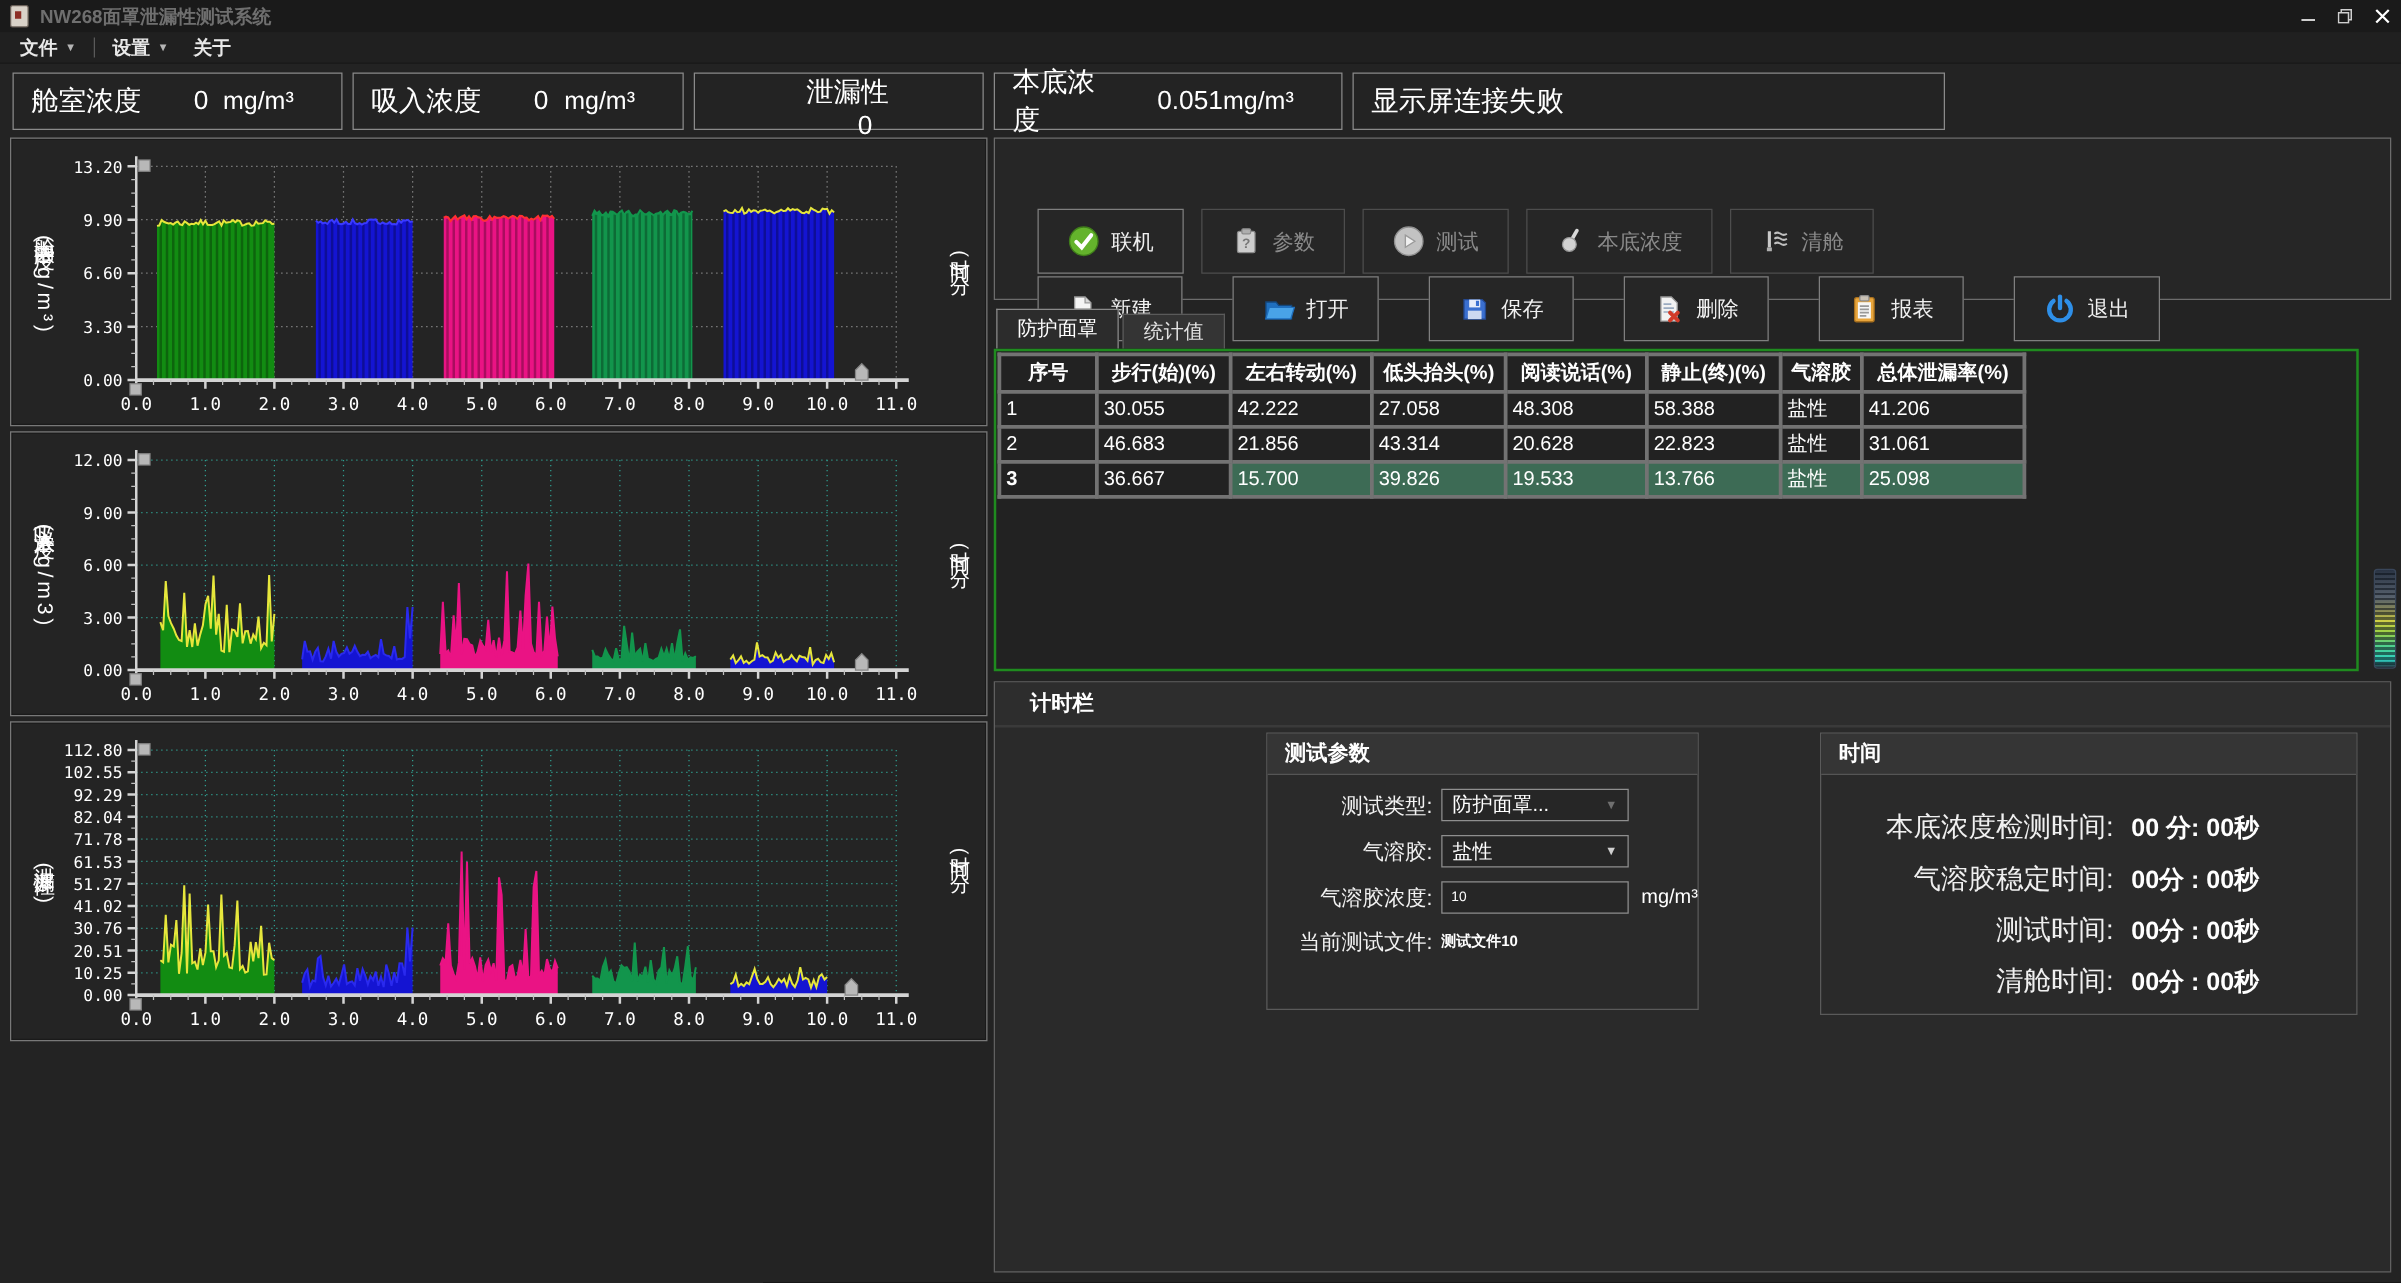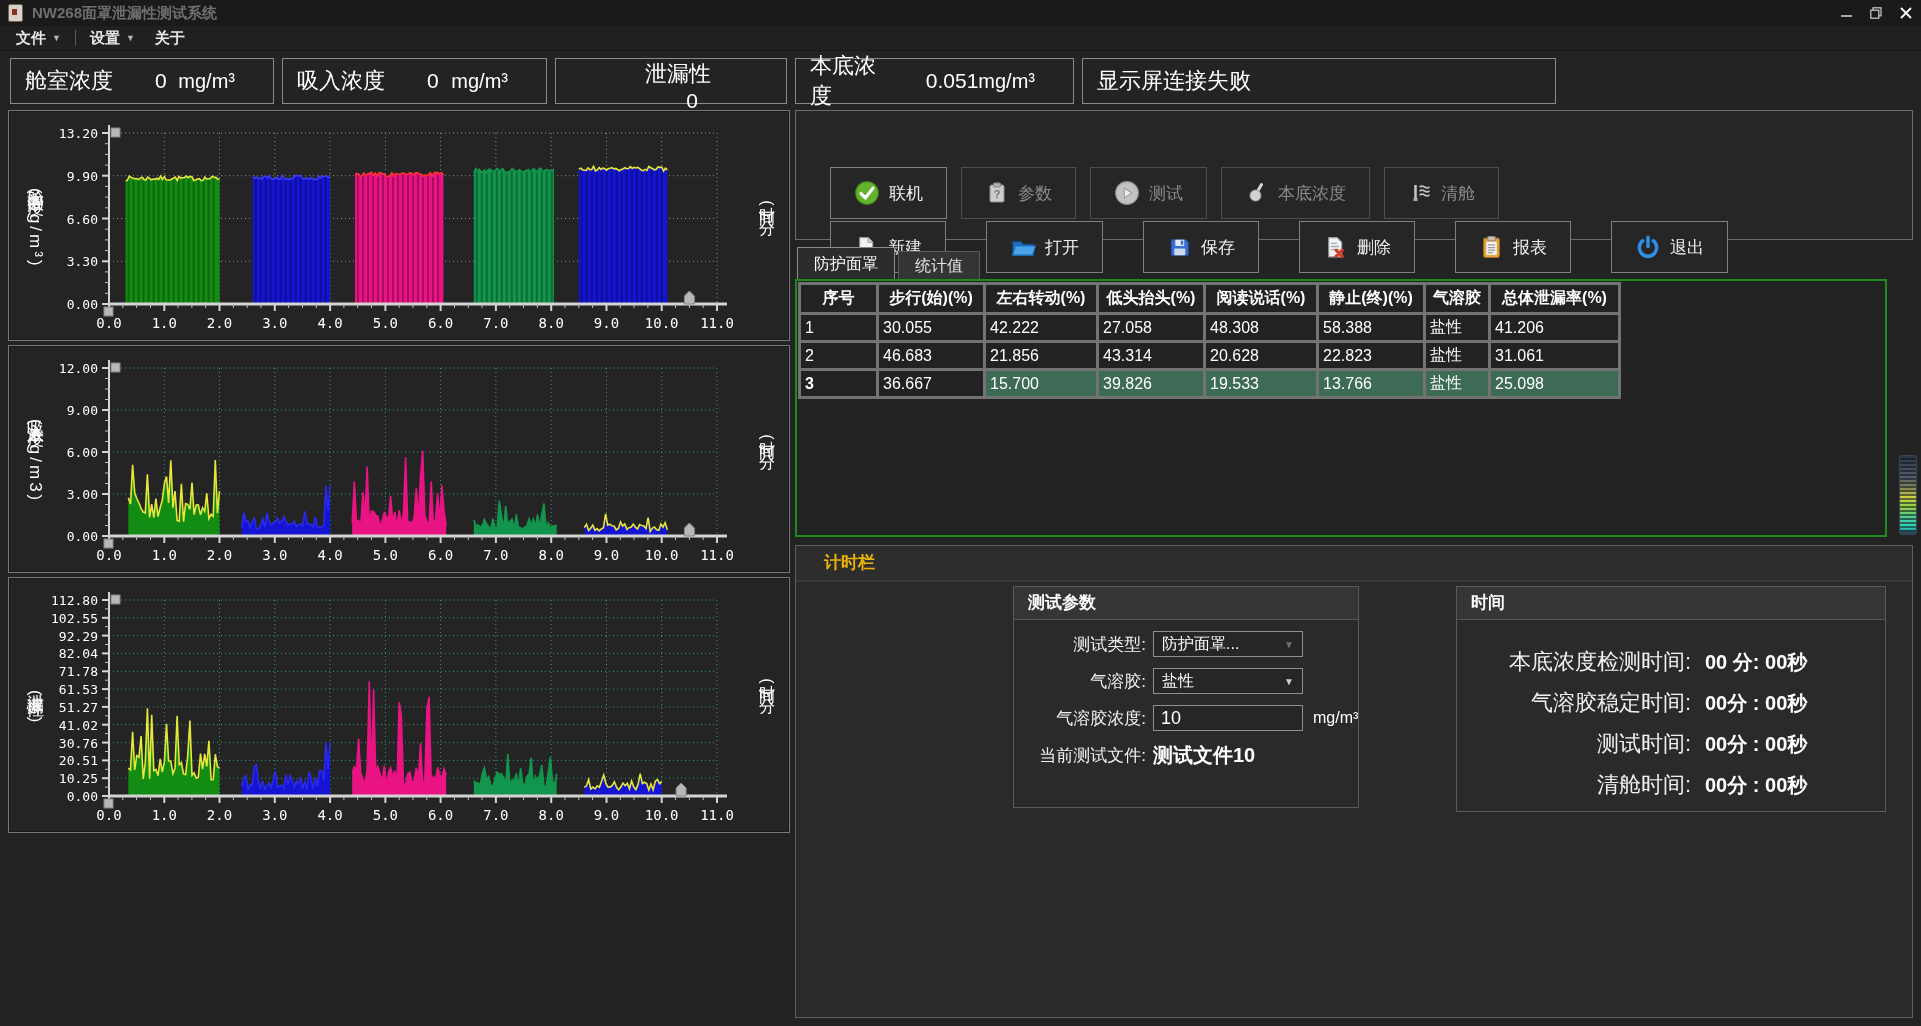--- a/index.html
+++ b/index.html
@@ -51,33 +51,33 @@
   table.stat th,table.stat td{border:3px solid #737373;font-size:16px;color:#fff;padding:0 4px;height:28px;box-sizing:border-box;}
   table.stat th{font-weight:bold;height:30px;}
   td.hl{background:#3d6b55;color:#cfe8cf;}
   td.selcell{border:2px solid #ffffff;font-weight:bold;}
   .scroll-indicator{position:absolute;right:-4px;top:208px;width:16px;height:78px;border:1px solid #39465a;border-radius:3px;
      background:
        repeating-linear-gradient(180deg, rgba(0,0,0,0) 0 2px, rgba(10,16,24,.55) 2px 4px),
        linear-gradient(180deg,#2a3444 0%,#56606c 28%,#8a8a55 42%,#cfcf46 52%,#9bcf46 64%,#4ecf8e 78%,#2fcfc0 92%,#25303c 100%);}
   
   .timer-panel{position:relative;margin-top:8px;height:473px;border:1px solid #606060;background:#2a2a2a;box-sizing:border-box;}
-  .timer-head{height:34px;line-height:34px;padding-left:28px;font-size:17px;font-weight:bold;color:#eab308;background:#2d2d2d;border-bottom:2px solid #3a3a3a;}
+  .timer-head{height:34px;line-height:34px;padding-left:28px;font-size:17px;font-weight:bold;color:#ffffff;background:#2d2d2d;border-bottom:2px solid #3a3a3a;}
   .group{position:absolute;border:1px solid #5a5a5a;background:#2a2a2a;box-sizing:border-box;}
   .group-head{height:32px;line-height:32px;background:#353535;border-bottom:1px solid #555;padding-left:14px;font-size:17px;font-weight:bold;color:#fff;}
   .grp-params{left:217px;top:40px;width:346px;height:222px;}
   .grp-time{left:660px;top:40px;width:430px;height:226px;}
   .param-row{display:flex;align-items:center;margin-top:11px;}
   .plabel{width:132px;text-align:right;font-size:17px;color:#f2f2f2;margin-right:7px;flex:none;}
   .selectbox{width:150px;height:26px;box-sizing:border-box;background:#262626;border:1px solid #8f8f8f;color:#fff;font-size:16px;display:flex;align-items:center;padding:0 8px;}
   .selectbox .arr{margin-left:auto;font-size:10px;color:#cfcfcf;}
   .selectbox.dim .arr{color:#6f6f6f;}
-  .tinput{width:150px;height:26px;box-sizing:border-box;background:#262626;border:1px solid #8f8f8f;color:#fff;font-size:18px;padding:0 7px;font-family:inherit;}
+  .tinput{width:150px;height:26px;box-sizing:border-box;background:#262626;border:1px solid #8f8f8f;color:#fff;font-size:11px;padding:0 7px;font-family:inherit;}
   .punit{margin-left:10px;font-size:16px;color:#fff;}
-  .pfile{font-size:20px;font-weight:bold;color:#fff;}
+  .pfile{font-size:12px;font-weight:bold;color:#fff;}
   .time-rows{padding-top:16px;}
   .time-row{display:flex;align-items:baseline;margin-top:11px;}
   .tlabel{width:234px;text-align:right;font-size:22px;color:#f0f0f0;flex:none;}
   .tvalue{margin-left:14px;font-size:20px;font-weight:bold;color:#fff;}
 </style>
 </head>
 <body>
 
 <div class="app">
 

